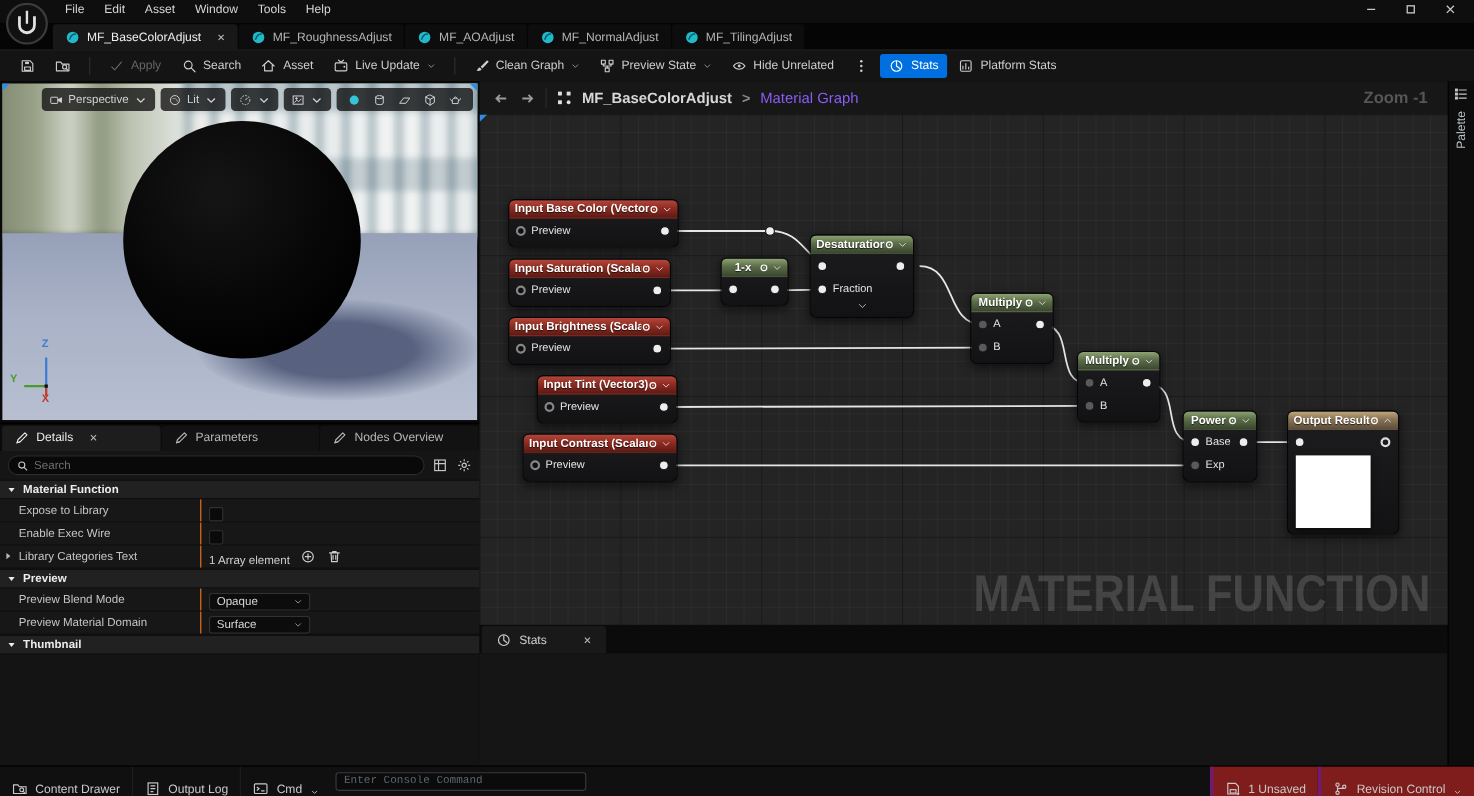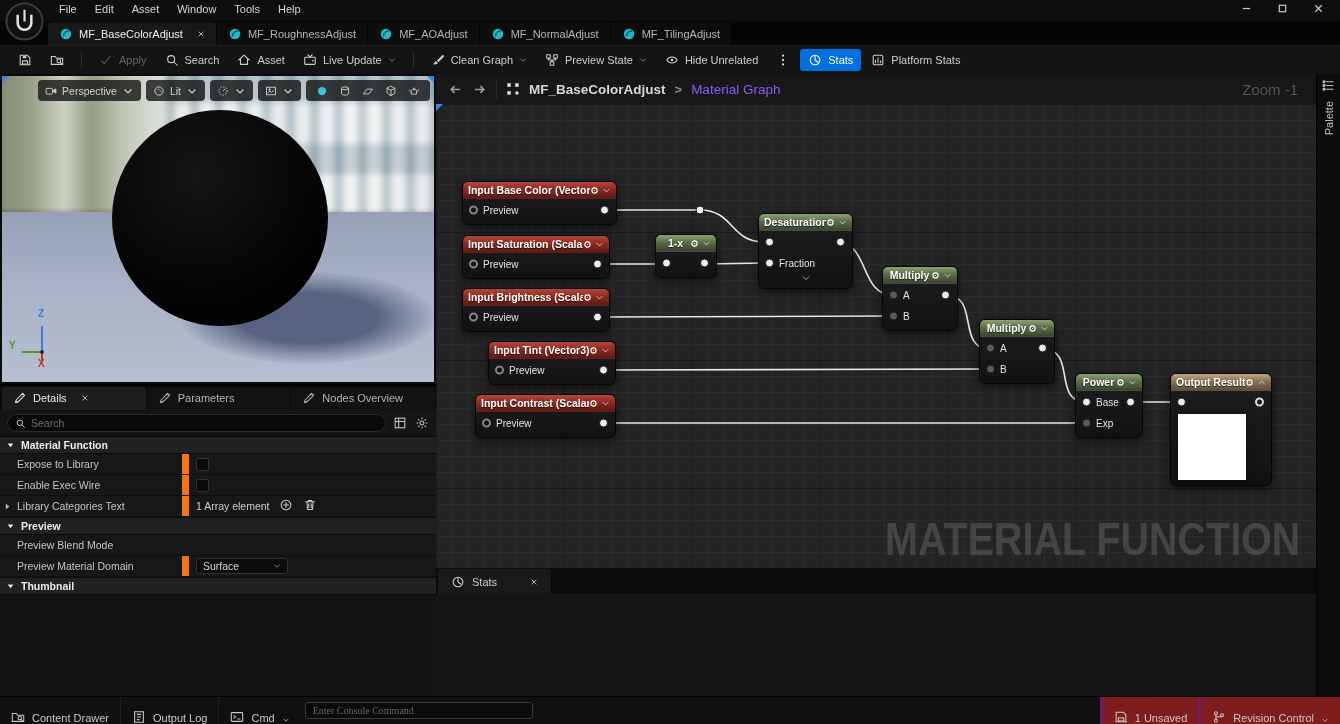--- a/index.html
+++ b/index.html
@@ -64,38 +64,38 @@
 .searchbox .icon svg{width:11px;height:11px}
 .searchbox input{background:none;border:none;outline:none;color:#ccc;font-size:10.5px;width:100%;font-family:"Liberation Sans",sans-serif}
 .searchbox input::placeholder{color:#6f6f6f}
 .dsicons{display:flex;gap:8px;color:#c9c9c9}
 .dsection-h{height:18px;flex:none;background:#212121;display:flex;align-items:center;gap:6px;padding:0 6px;color:#ececec;font-size:10.5px;font-weight:bold;border-top:1px solid #0a0a0a;border-bottom:1px solid #0a0a0a}
 .dsection-h .icon svg{width:9px;height:9px}
 .drow{height:21px;flex:none;display:flex;align-items:center;border-bottom:1px solid #0e0e0e;background:#171717;font-size:10.5px;color:#c4c4c4}
 .drow .lbl{width:182px;padding-left:17px;white-space:nowrap;overflow:hidden;position:relative}
 .drow .lbl .marker{position:absolute;left:3px;top:1px;color:#b9b9b9}
 .drow .lbl .marker svg{width:9px;height:9px}
-.drow .val{flex:1;display:flex;align-items:center;gap:9px;border-left:7px solid #f97316;padding-left:7px;height:100%}
+.drow .val{flex:1;display:flex;align-items:flex-end;gap:9px;border-left:1px solid #f97316;padding-left:7px;height:100%}
 .tinput{width:92px;height:13px;background:#0a0a0a;border:1px solid #303030;border-radius:3px}
 .cbox{width:13px;height:13px;background:#0a0a0a;border:1px solid #303030;border-radius:2px}
 .dselect{width:92px;height:16px;background:#0c0c0c;border:1px solid #323232;border-radius:3px;display:flex;align-items:center;justify-content:space-between;padding:0 6px;color:#d6d6d6}
 .dreadonly{width:92px;height:16px;background:#2b2b2b;border:1px solid #3a3a3a;border-radius:3px;display:flex;align-items:center;padding:0 6px;color:#b5b5b5}
 .aval{color:#cfcfcf}
 .aicons{display:flex;gap:10px;color:#cfcfcf}
 
 .right{flex:1;display:flex;min-width:0}
 .graphcol{flex:1;display:flex;flex-direction:column;min-width:0}
 .graphhead{height:30px;flex:none;background:#171717;display:flex;align-items:center;gap:9px;padding:0 12px;position:relative}
 .nav-arrow{color:#9a9a9a;display:flex}
 .nav-arrow svg{width:15px;height:15px}
 .gh-sep{width:1px;height:18px;background:#2d2d2d}
 .crumb-root{color:#d8d8d8;font-size:13.5px;font-weight:bold}
 .crumb-sep{color:#8a8a8a;font-size:13px;font-weight:bold}
 .crumb-page{color:#8b5cf6;font-size:13.5px}
-.zoomlabel{margin-left:auto;color:#565656;font-size:15px;font-weight:normal;padding-right:6px}
+.zoomlabel{margin-left:auto;color:#565656;font-size:15px;font-weight:bold;padding-right:6px}
 .canvas{flex:1;position:relative;overflow:hidden;background-color:#242424;
  background-image:
   linear-gradient(rgba(0,0,0,.42) 1px,transparent 1px),
   linear-gradient(90deg,rgba(0,0,0,.42) 1px,transparent 1px),
   linear-gradient(rgba(255,255,255,.032) 1px,transparent 1px),
   linear-gradient(90deg,rgba(255,255,255,.032) 1px,transparent 1px);
  background-size:128px 128px,128px 128px,16px 16px,16px 16px}
 .watermark{position:absolute;right:16px;bottom:2px;font-size:47px;font-weight:800;color:rgba(200,200,200,.20);white-space:nowrap;transform:scaleX(.84);transform-origin:right bottom;letter-spacing:0}
 #wire-svg{position:absolute;inset:0;width:100%;height:100%}
 
@@ -125,21 +125,21 @@
 .statsbody{height:102px;flex:none;background:#151515}
 
 .palette{width:24px;flex:none;background:#0d0d0d;border-left:1px solid #000;display:flex;flex-direction:column;align-items:center;padding-top:5px;gap:9px}
 .palette .icon{color:#c4c4c4}
 .palette .icon svg{width:13px;height:13px}
 .palette-label{writing-mode:vertical-rl;transform:rotate(180deg);color:#b9c4c6;font-size:11px}
 
 .statusbar{height:28px;flex:none;background:#101010;border-top:1px solid #000;display:flex;align-items:center;font-size:11px;color:#c9c9c9}
 .sb-item{display:flex;align-items:flex-end;gap:7px;padding:0 11px;height:100%;border-right:1px solid #1e1e1e;white-space:nowrap}
 .sb-item.noborder{border-right:none}
-.console-input{width:228px;height:17px;background:#0b0b0b;border:1px solid #3a3a3a;border-radius:3px;margin-left:4px;color:#9aa0a6;font-family:Liberation Serif, serif;font-size:10px;padding:0 7px;outline:none}
+.console-input{width:228px;height:17px;background:#0b0b0b;border:1px solid #3a3a3a;border-radius:3px;margin-left:4px;color:#9aa0a6;font-family:Liberation Mono, monospace;font-size:10px;padding:0 7px;outline:none}
 .console-input::placeholder{color:#5b666d}
 .sb-right{margin-left:auto;display:flex;height:100%;align-items:center}
 .sb-right .sb-item{border-left:3px solid #701a75;border-right:none;background:#7f1d1d}
 </style>
 </head>
 <body>
 
 <div class="window">
 
   <div class="logo">
@@ -594,20 +594,30 @@
             <div class="dsection-h">
               <span class="icon">
                 <svg viewBox="0 0 16 16" fill="none" stroke="currentColor" stroke-width="1.2" stroke-linecap="round" stroke-linejoin="round">
                   <path d="M3 4.5l5 6.5 5-6.5z" fill="currentColor" stroke="none"></path>
                 </svg>
               </span>
               <span>Preview</span>
             </div>
             <div class="drow">
               <span class="lbl">Preview Blend Mode</span>
+              <span class="val">
+                <span class="dselect">
+                  <span>Opaque</span>
+                  <span class="icon chev">
+                    <svg viewBox="0 0 16 16" fill="none" stroke="currentColor" stroke-width="1.2" stroke-linecap="round" stroke-linejoin="round">
+                      <path d="M3.5 6l4.5 4.5L12.5 6"></path>
+                    </svg>
+                  </span>
+                </span>
+              </span>
             </div>
             <div class="drow">
               <span class="lbl">Preview Material Domain</span>
               <span class="val">
                 <span class="dselect">
                   <span>Surface</span>
                   <span class="icon chev">
                     <svg viewBox="0 0 16 16" fill="none" stroke="currentColor" stroke-width="1.2" stroke-linecap="round" stroke-linejoin="round">
                       <path d="M3.5 6l4.5 4.5L12.5 6"></path>
                     </svg>
@@ -733,21 +743,21 @@
                         <path d="M3.5 6l4.5 4.5L12.5 6"></path>
                       </svg>
                     </span>
                   </span>
                 </div>
                 <div class="prow">
                   <span class="pin in filled"></span>
                   <span class="pin out filled"></span>
                 </div>
               </div>
-              <div class="gnode green" style="left:322px;top:109px;width:95px">
+              <div class="gnode green" style="left:300px;top:109px;width:95px">
                 <div class="ghead">
                   <span class="gtitle">Desaturation</span>
                   <span class="gctrl">
                     <span class="icon">
                       <svg viewBox="0 0 16 16" fill="none" stroke="currentColor" stroke-width="1.2" stroke-linecap="round" stroke-linejoin="round">
                         <circle cx="8" cy="8" r="4.6" stroke-width="2"></circle>
                         <circle cx="8" cy="8" r="1.1" fill="currentColor" stroke="none"></circle>
                       </svg>
                     </span>
                     <span class="icon">

